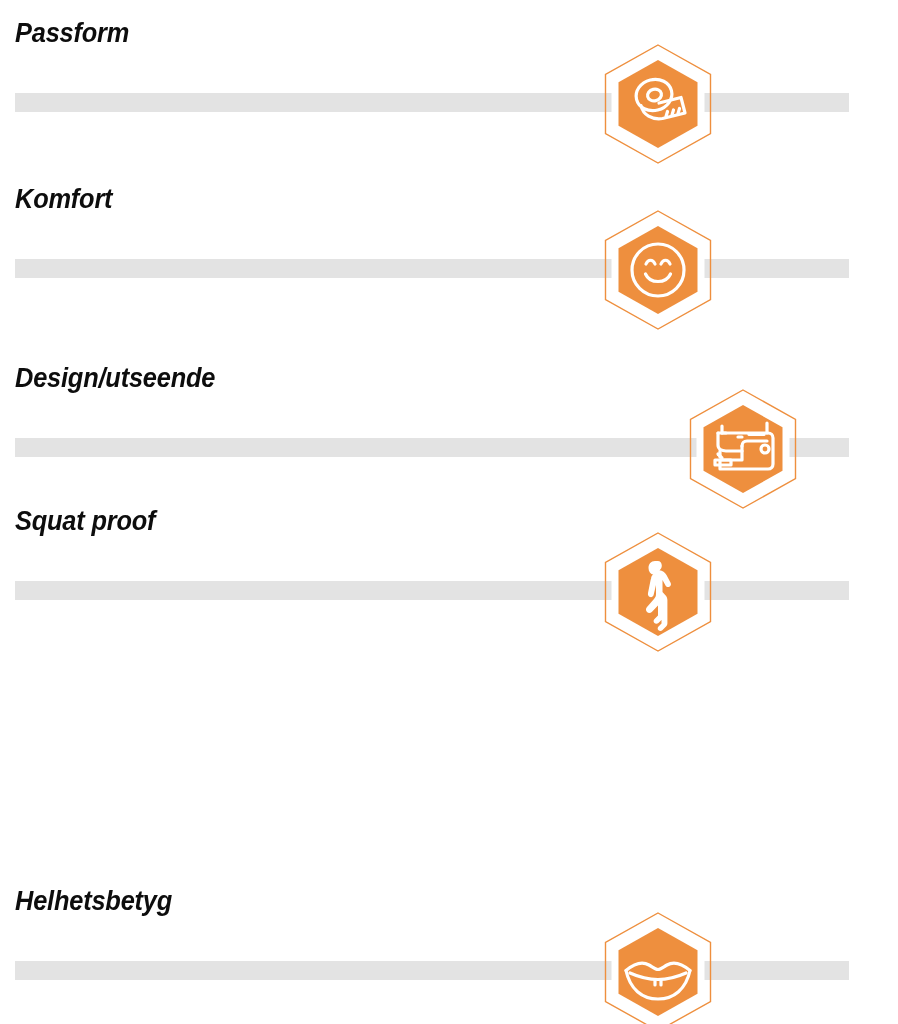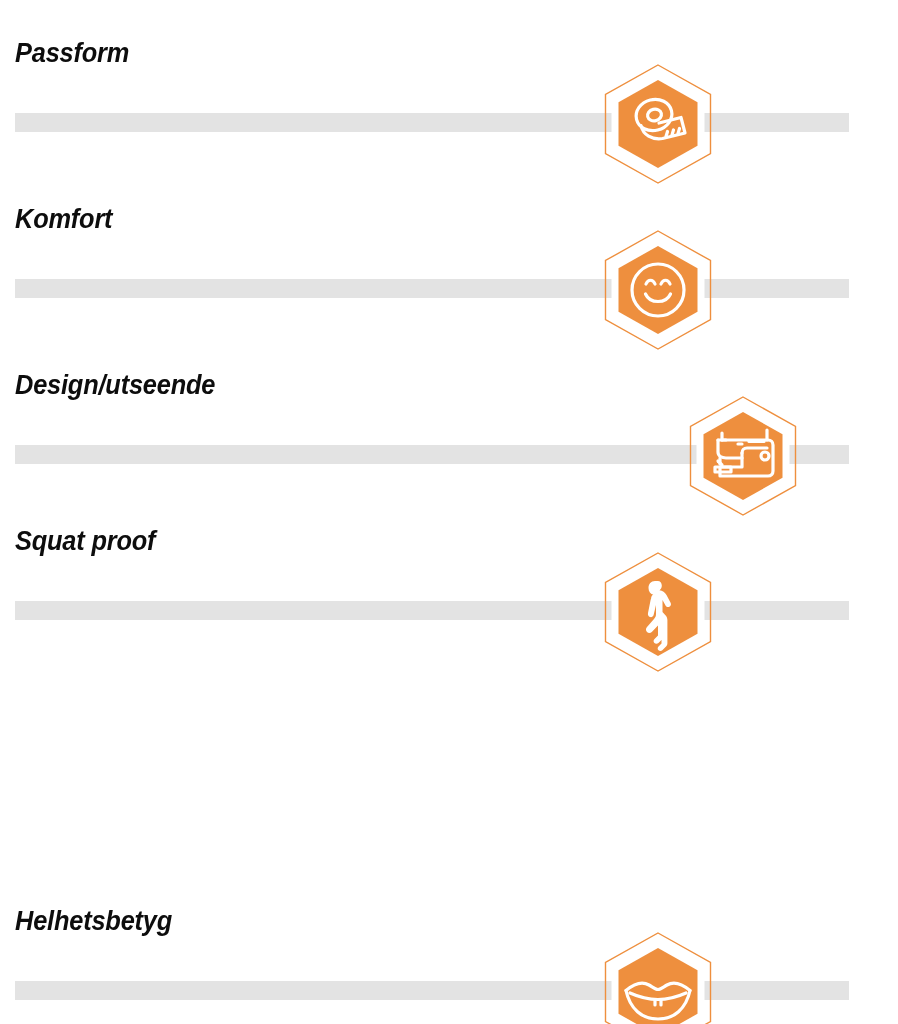--- a/index.html
+++ b/index.html
@@ -21,21 +21,20 @@
     top: 0;
     width: 898px;
     height: 1024px;
   }
 
   .rating-row {
     position: absolute;
     left: 0;
     width: 842px;
     height: 166px;
-    margin-top: 20px;
   }
 
   .row-label {
     position: absolute;
     left: 15px;
     top: 18px;
     font-size: 27px;
     font-weight: bold;
     font-style: italic;
     color: #0d0d0d;
@@ -130,21 +129,21 @@
         <g class="glyph-stroke">
           <circle cx="61" cy="61" r="26"></circle>
           <path d="M49 55 C51 50 56 50 58 55"></path>
           <path d="M64 55 C66 50 71 50 73 55"></path>
           <path d="M48.5 65 C53 75 69 75 73.5 65"></path>
         </g>
       </svg>
     </div>
   </div>
 
-  <div class="rating-row" style="top:332px;">
+  <div class="rating-row" style="top:345px;">
     <div class="row-label">Design/utseende</div>
     <div class="track"></div>
     <div class="badge" style="left:682px;">
       <svg viewBox="0 0 122 122">
         <path class="hex-outer" d="M61 2 L113.5 31.5 L113.5 90.5 L61 120 L8.5 90.5 L8.5 31.5 Z"></path>
         <path class="hex-white" d="M61 9 L107.5 35.2 L107.5 86.8 L61 113 L14.5 86.8 L14.5 35.2 Z"></path>
         <path class="hex-inner" d="M61 17 L100.5 39.2 L100.5 82.8 L61 105 L21.5 82.8 L21.5 39.2 Z"></path>
         <g class="glyph-stroke" stroke-width="2.9">
           <path d="M36 45 L36 57 C36 61 40 63 44 63 L60 63"></path>
           <path d="M36 45 L44 45"></path>

